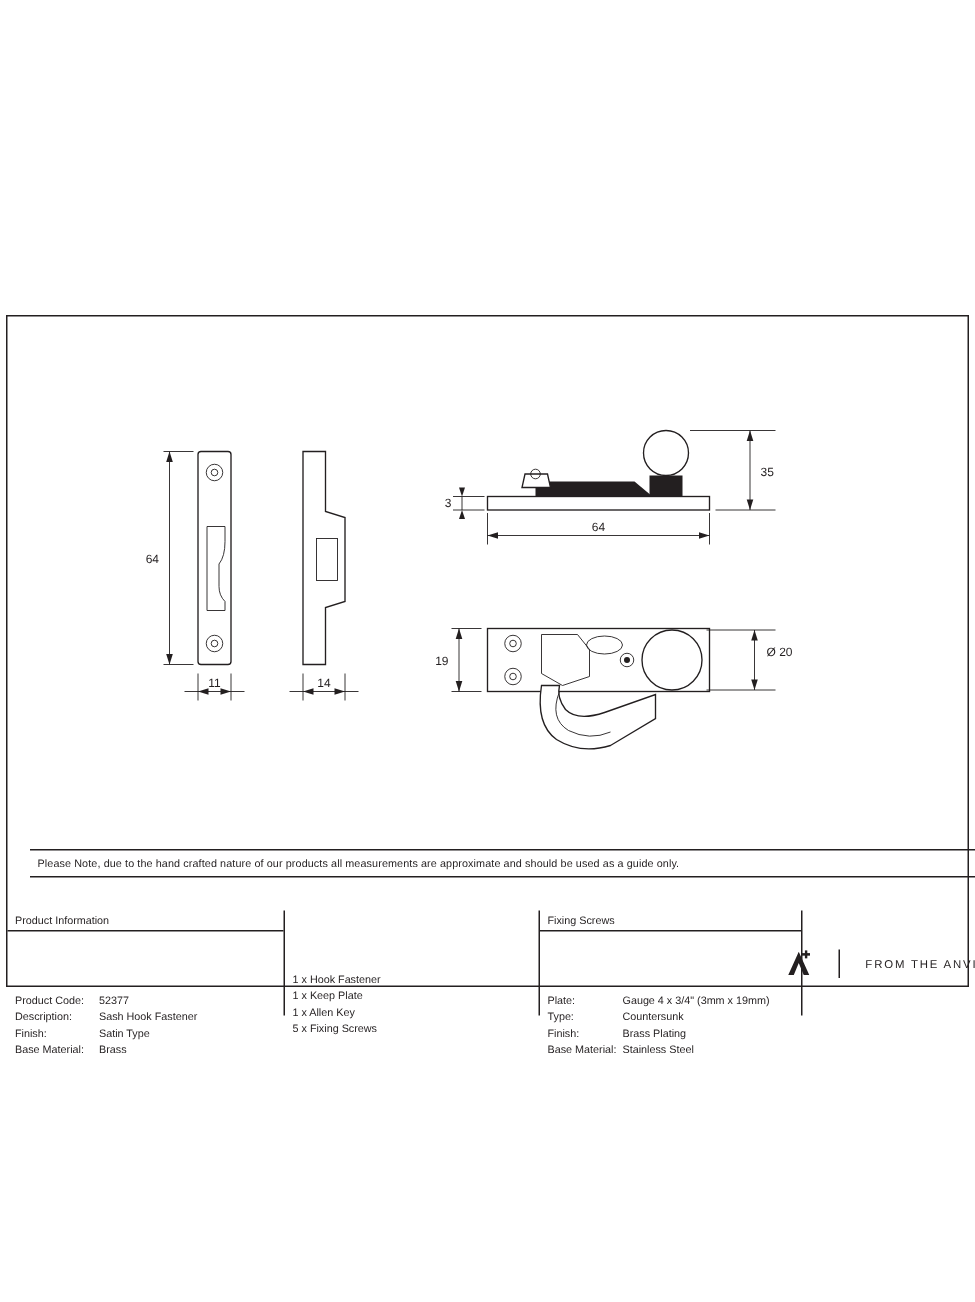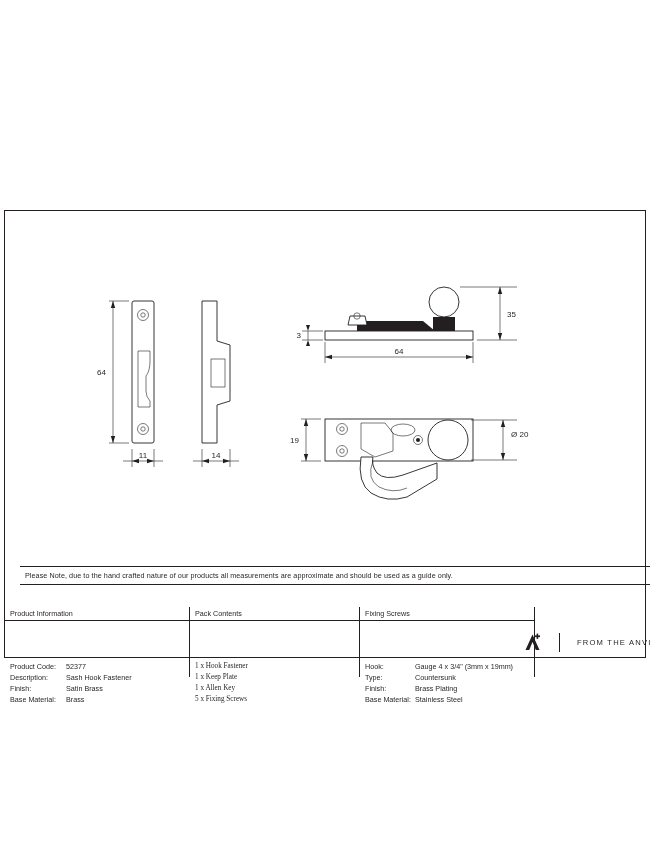--- a/index.html
+++ b/index.html
@@ -81,21 +81,20 @@
     line-height: 11px;
     color: #231f20;
   }
   .kv .k { width: 56px; flex: none; }
   .kv .v { flex: 1; }
   .col-c .kv .k { width: 50px; }
   .plain {
     font-size: 7.2px;
     line-height: 11px;
     color: #231f20;
-    font-family: Liberation Serif, serif;
   }
   
   .logo-wrap {
     height: 100%;
     display: flex;
     align-items: center;
     justify-content: center;
     gap: 17px;
   }
   .logo-mark {
@@ -252,44 +251,43 @@
           <div class="kv">
             <span class="k">Product Code:</span>
             <span class="v">52377</span>
           </div>
           <div class="kv">
             <span class="k">Description:</span>
             <span class="v">Sash Hook Fastener</span>
           </div>
           <div class="kv">
             <span class="k">Finish:</span>
-            <span class="v">Satin Brass</span>
+            <span class="v">Satin Type</span>
           </div>
           <div class="kv">
             <span class="k">Base Material:</span>
             <span class="v">Brass</span>
           </div>
         </div>
       </div>
 
       <div class="spec-col col-b">
-        <div class="col-head">Pack Contents</div>
         <div class="col-body">
           <div class="plain">1 x Hook Fastener</div>
           <div class="plain">1 x Keep Plate</div>
           <div class="plain">1 x Allen Key</div>
           <div class="plain">5 x Fixing Screws</div>
         </div>
       </div>
 
       <div class="spec-col col-c">
         <div class="col-head">Fixing Screws</div>
         <div class="col-body">
           <div class="kv">
-            <span class="k">Hook:</span>
+            <span class="k">Plate:</span>
             <span class="v">Gauge 4 x 3/4" (3mm x 19mm)</span>
           </div>
           <div class="kv">
             <span class="k">Type:</span>
             <span class="v">Countersunk</span>
           </div>
           <div class="kv">
             <span class="k">Finish:</span>
             <span class="v">Brass Plating</span>
           </div>

